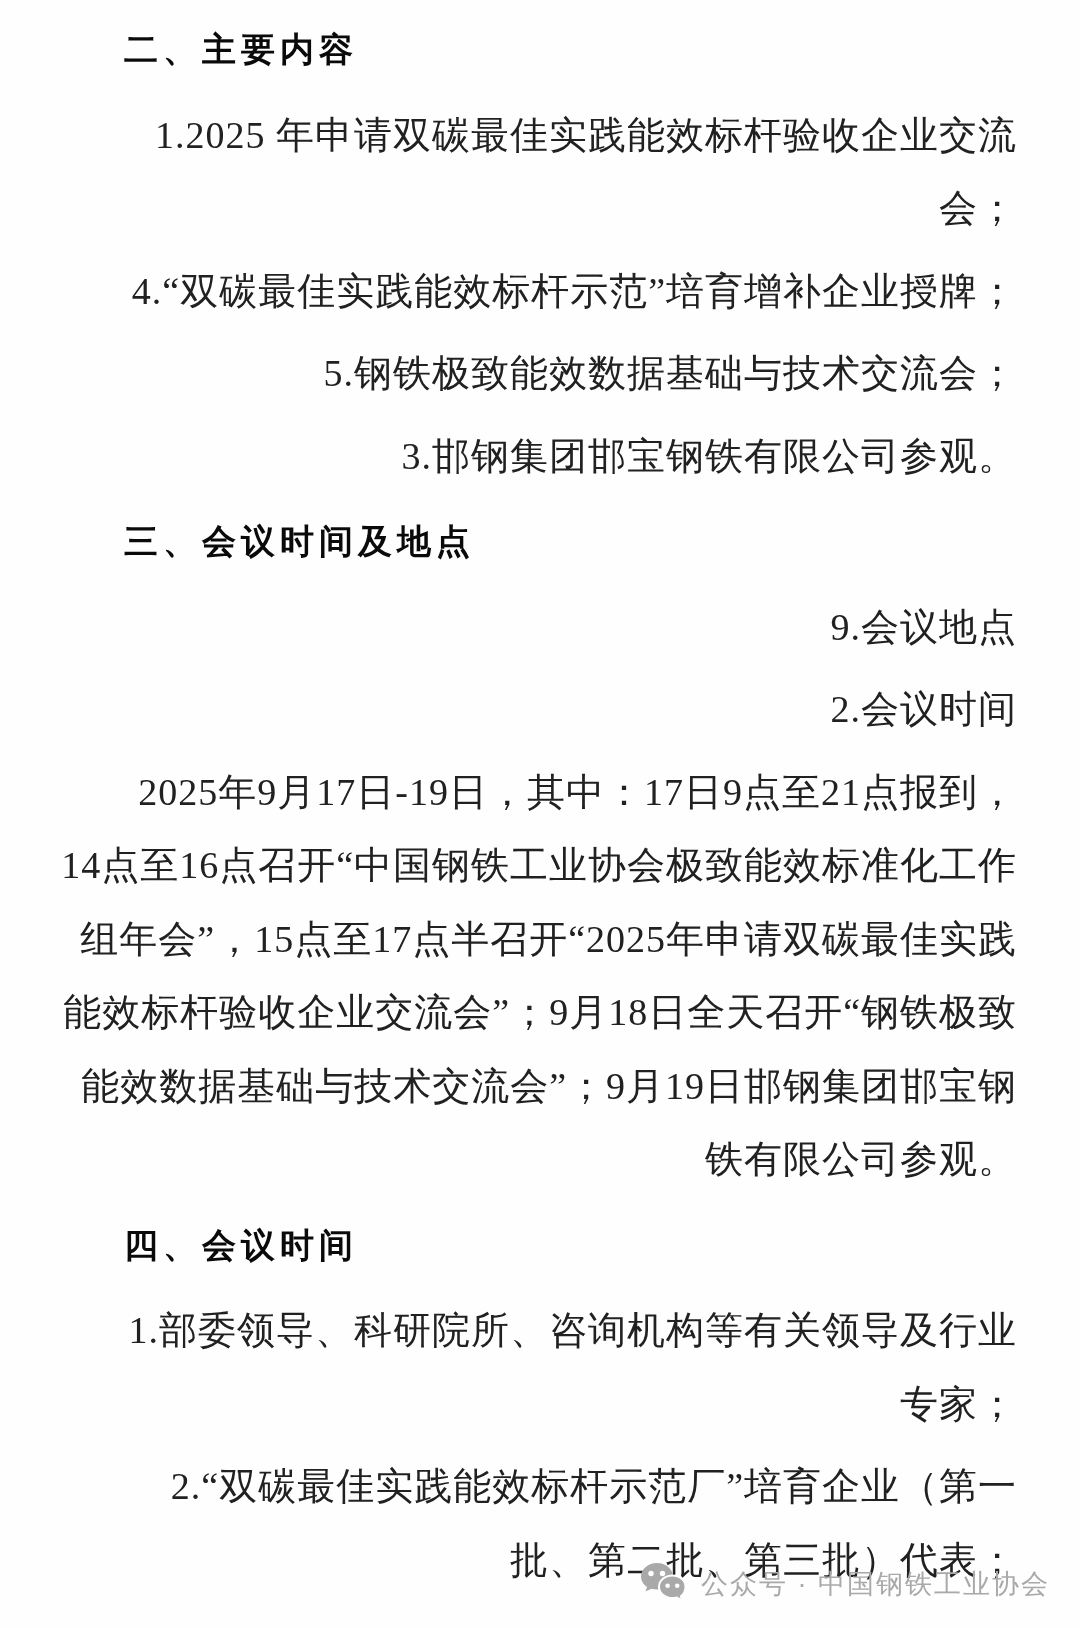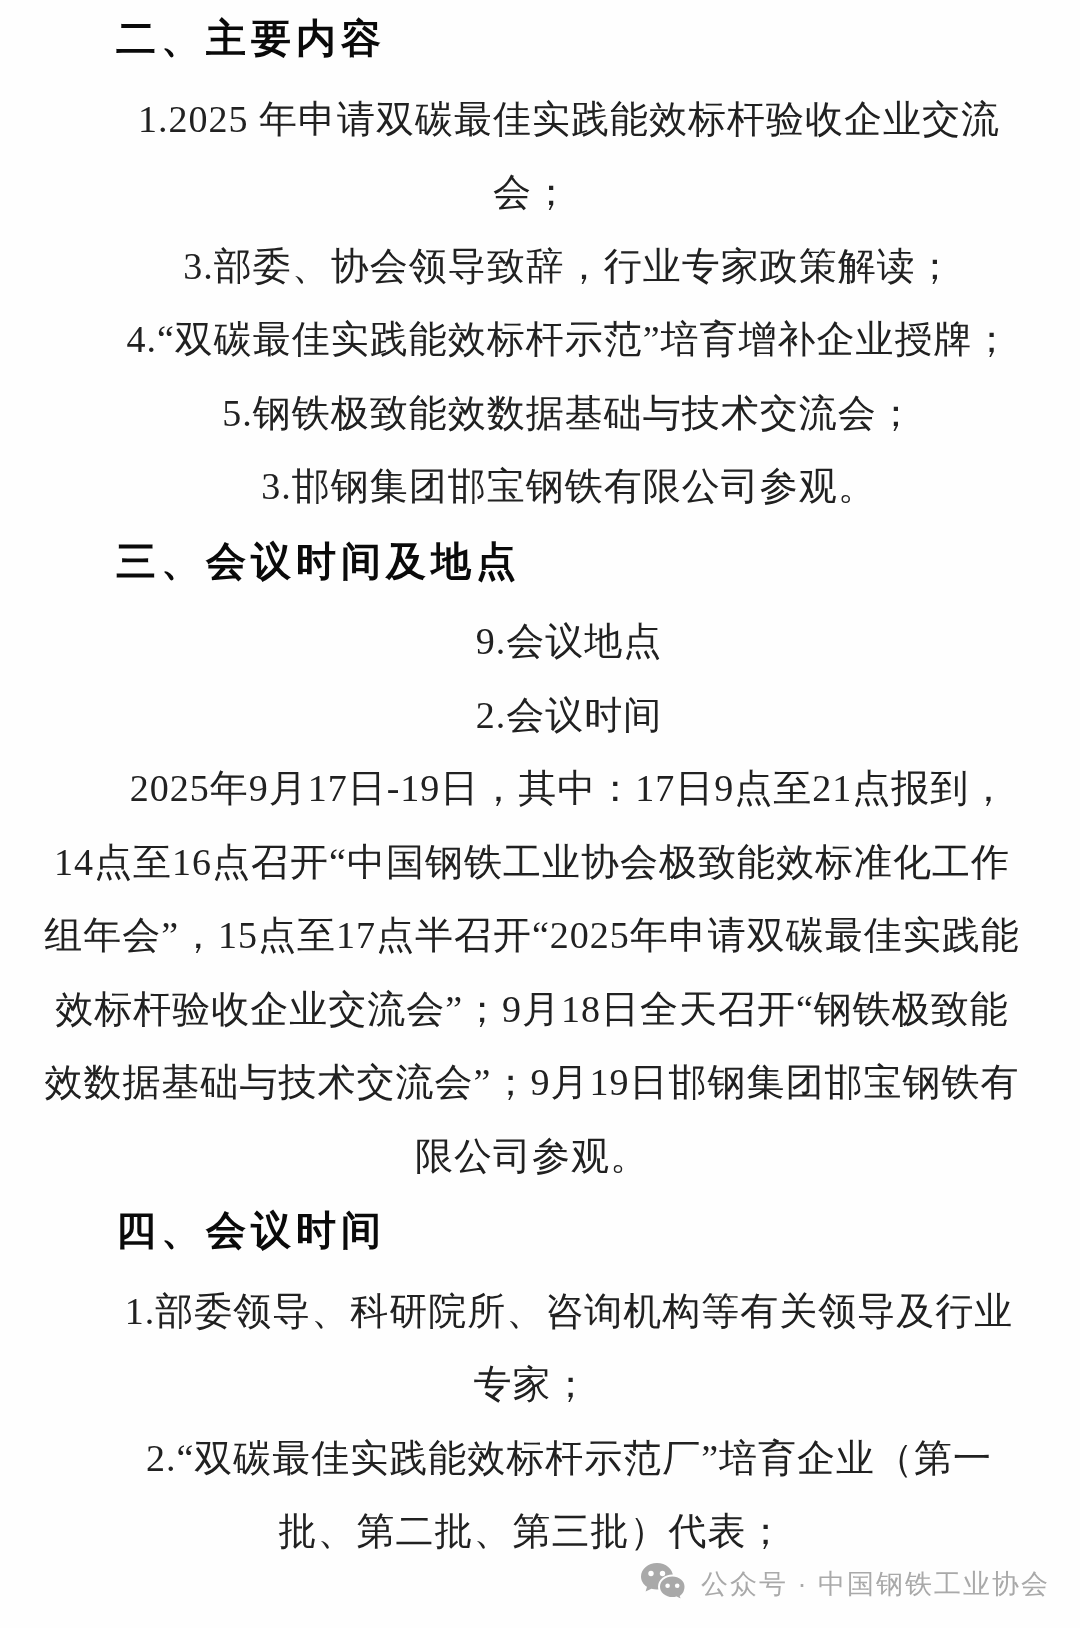--- a/index.html
+++ b/index.html
@@ -16,34 +16,34 @@
     height: 1628px;
     overflow: hidden;
     background: #fefefe;
     padding: 1px 54px 0 38px;
     font-size: 38px;
     line-height: 73.5px;
     letter-spacing: 1px;
     color: #212121;
   }
   h2.sec-heading {
-    margin: 4px;
-    font-family: Liberation Mono, monospace;
-    font-size: 40px;
+    margin: 12px;
+    font-family: Liberation Serif, serif;
+    font-size: 34px;
     font-weight: 700;
     color: #0a0a0a;
     letter-spacing: 5px;
     text-indent: 74px;
     line-height: 73.5px;
     white-space: nowrap;
   }
   p.body-par {
-    margin: 0;
+    margin: 9px;
     text-indent: 74px;
-    text-align: center;
+    text-align: right;
     line-height: 73.5px;
   }
   .watermark {
     position: absolute;
     right: 30px;
     bottom: 22px;
     display: flex;
     align-items: center;
     gap: 13px;
     color: #a9a9a9;
@@ -57,21 +57,20 @@
   .watermark .wx-icon { flex: 0 0 auto; display: block; }
 </style>
 </head>
 <body>
 
 <main class="page">
 
   <section>
     <h2 class="sec-heading">二、主要内容</h2>
     <p class="body-par">1.2025 年申请双碳最佳实践能效标杆验收企业交流会；</p>
-    <p class="body-par">3.部委、协会领导致辞，行业专家政策解读；</p>
     <p class="body-par">4.“双碳最佳实践能效标杆示范”培育增补企业授牌；</p>
     <p class="body-par">5.钢铁极致能效数据基础与技术交流会；</p>
     <p class="body-par">3.邯钢集团邯宝钢铁有限公司参观。</p>
   </section>
 
   <section>
     <h2 class="sec-heading">三、会议时间及地点</h2>
     <p class="body-par">9.会议地点</p>
     <p class="body-par">2.会议时间</p>
     <p class="body-par">2025年9月17日-19日，其中：17日9点至21点报到，14点至16点召开“中国钢铁工业协会极致能效标准化工作组年会”，15点至17点半召开“2025年申请双碳最佳实践能效标杆验收企业交流会”；9月18日全天召开“钢铁极致能效数据基础与技术交流会”；9月19日邯钢集团邯宝钢铁有限公司参观。</p>

